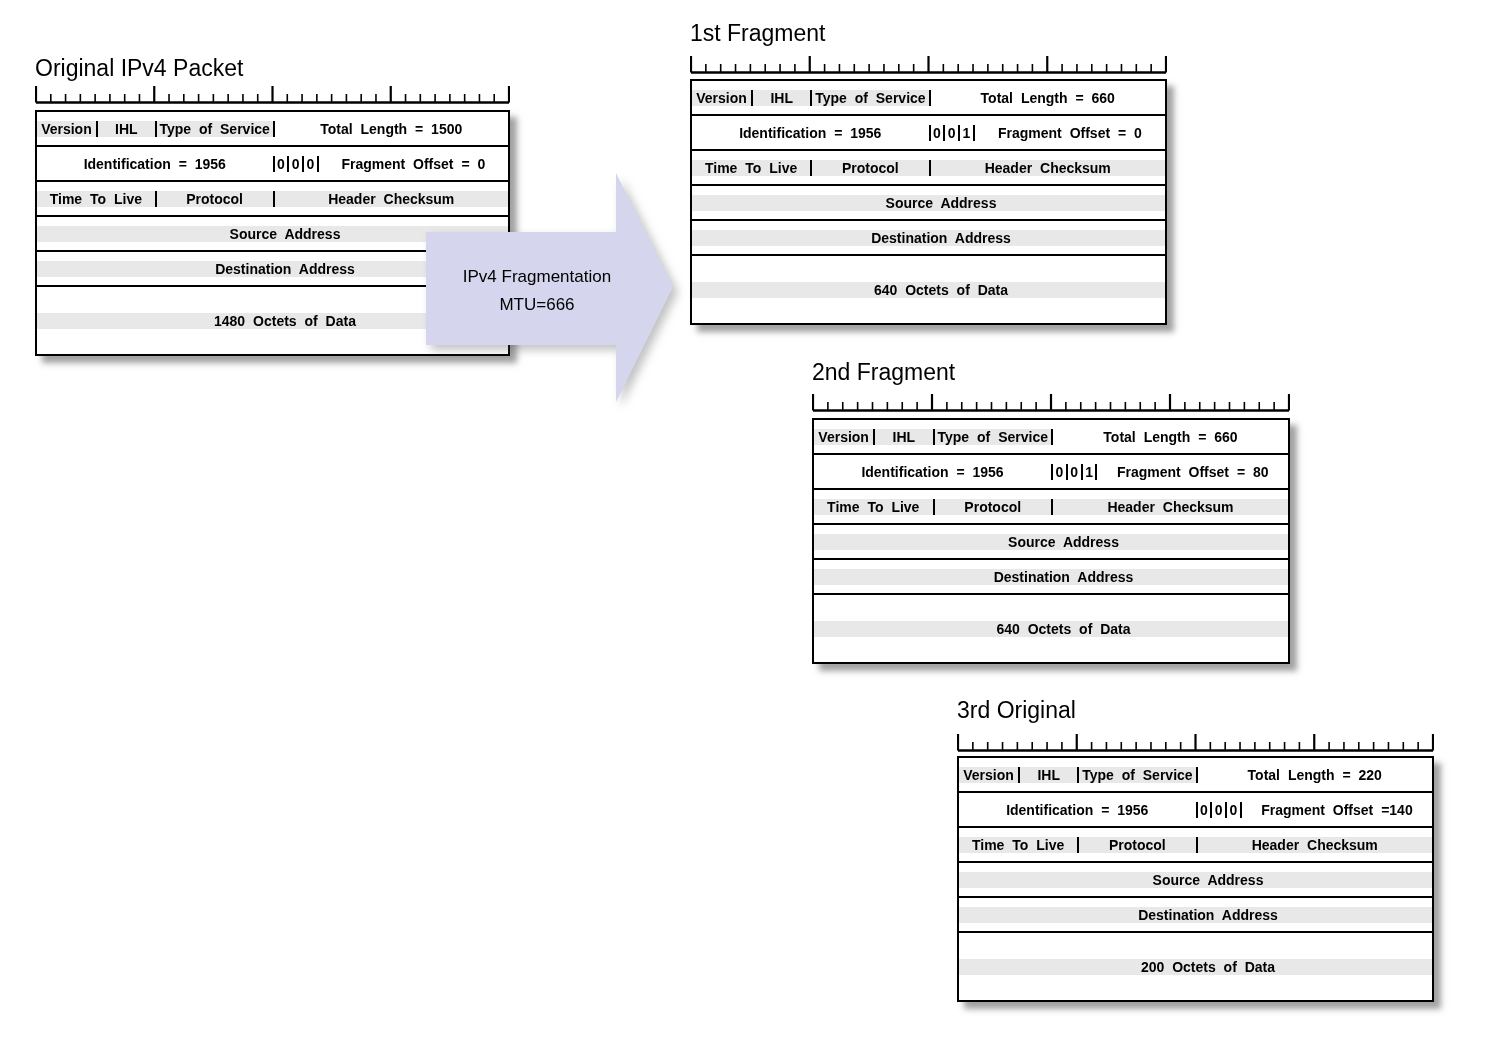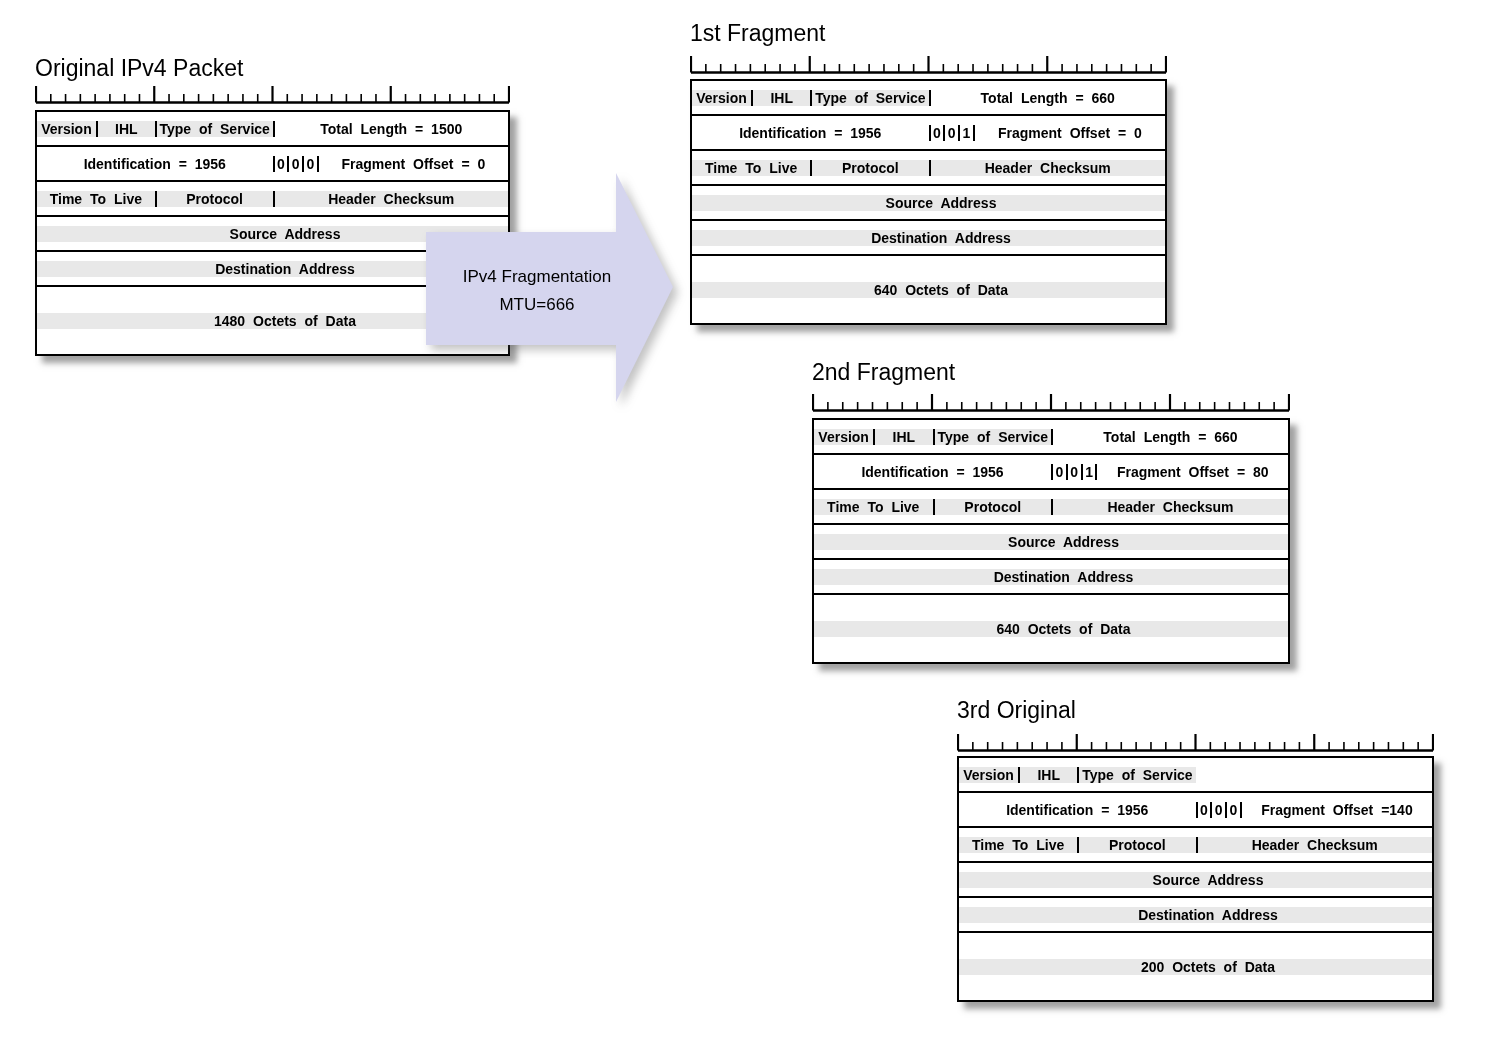--- a/index.html
+++ b/index.html
@@ -324,20 +324,21 @@
         <line x1="431.46875" y1="18.5" x2="431.46875" y2="10" stroke="#000" stroke-width="1.6"></line>
         <line x1="446.3125" y1="18.5" x2="446.3125" y2="10" stroke="#000" stroke-width="1.6"></line>
         <line x1="461.15625" y1="18.5" x2="461.15625" y2="10" stroke="#000" stroke-width="1.6"></line>
         <line x1="476" y1="18.5" x2="476" y2="2" stroke="#000" stroke-width="2.2"></line>
       </svg>
     <div class="pkt-table">
       <div class="row">
         <div class="cell gray w4">Version</div>
         <div class="cell gray w4">IHL</div>
         <div class="cell gray w8">Type of Service</div>
+        <div class="cell white w16">Total Length = 220</div>
       </div>
       <div class="row">
         <div class="cell white w16">Identification = 1956</div>
         <div class="cell white w1">0</div>
         <div class="cell white w1">0</div>
         <div class="cell white w1">0</div>
         <div class="cell white w13">Fragment Offset =140</div>
       </div>
       <div class="row">
         <div class="cell gray w8">Time To Live</div>

